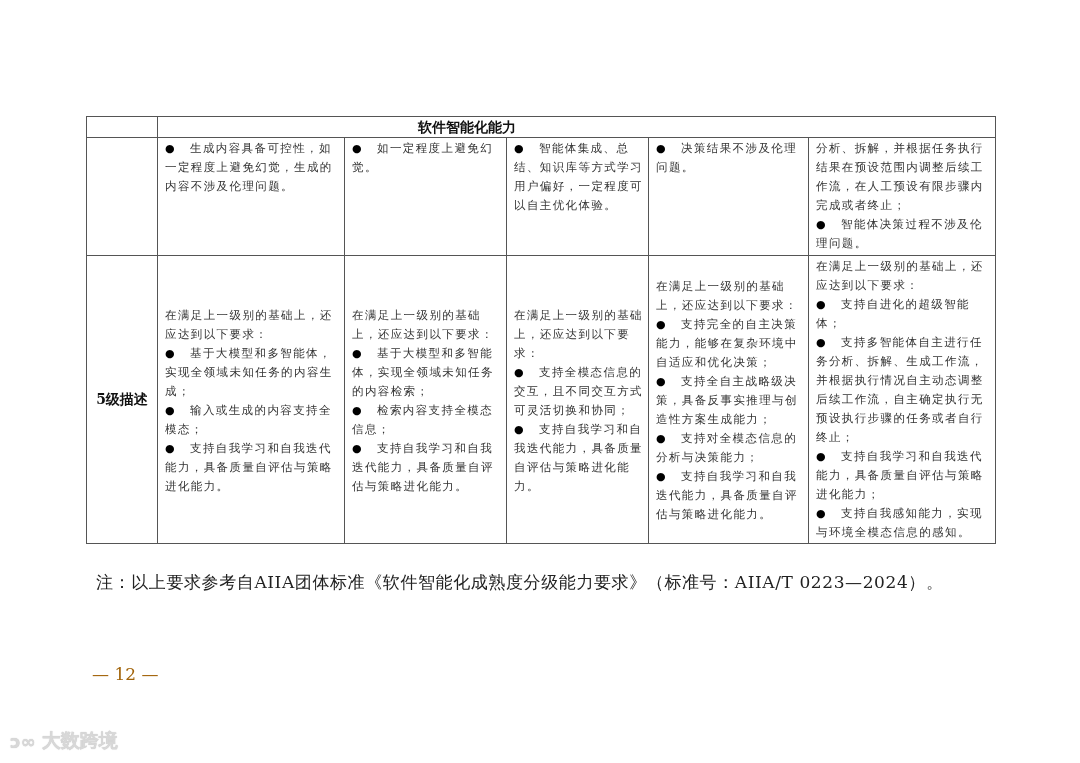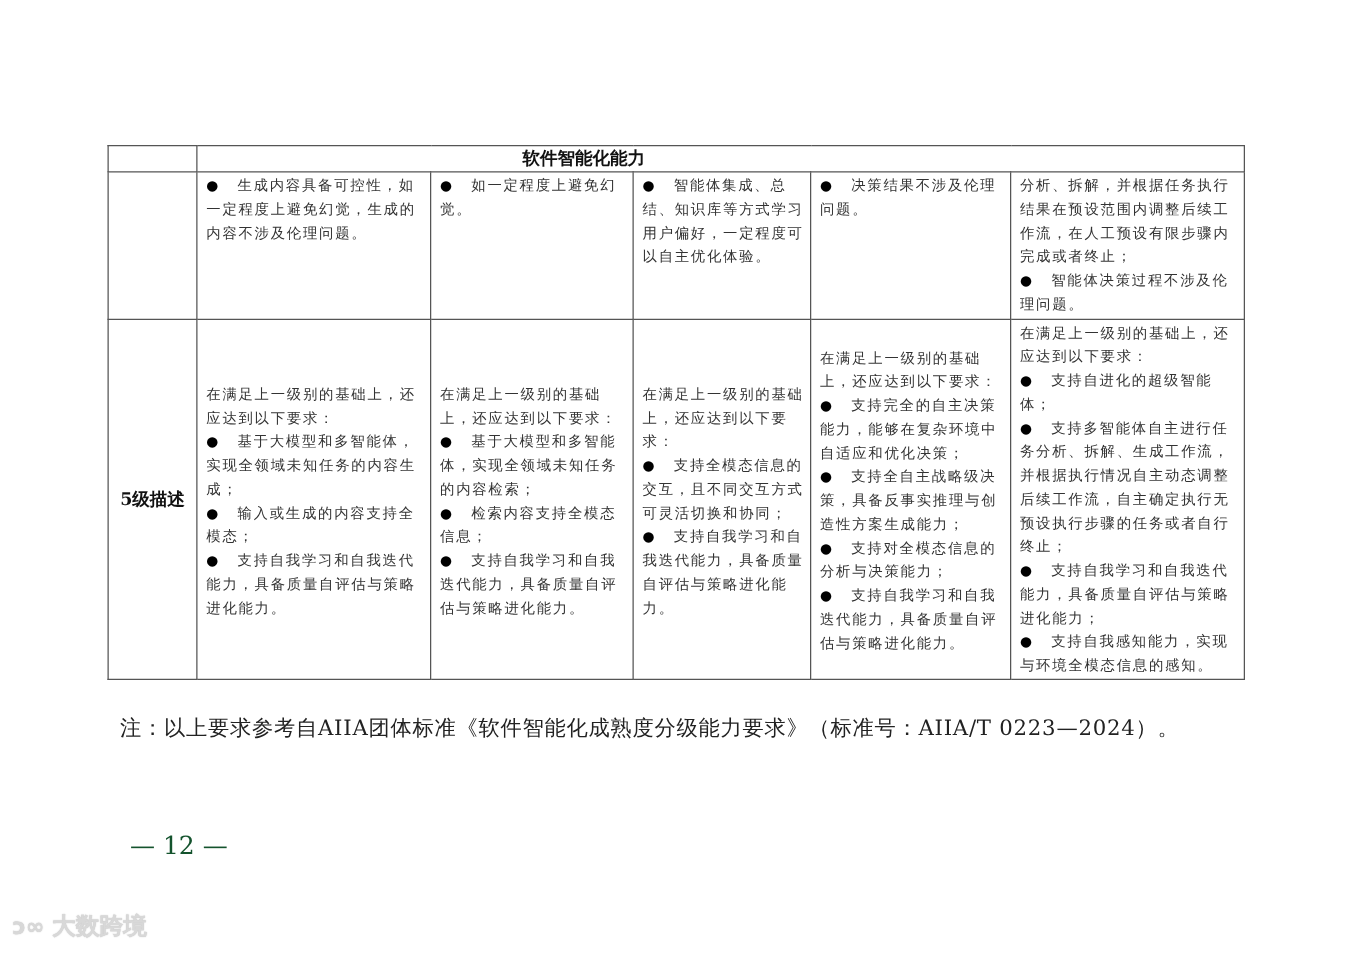--- a/index.html
+++ b/index.html
@@ -11,21 +11,21 @@
     table.cap td, table.cap th { border: 1px solid #555; padding: 0; vertical-align: top; }
     th { font-weight: bold; font-size: 14px; text-align: center; color: #111; height: 20px; line-height: 20px; }
     th.group { height: 20px; }
     td .cell { font-size: 11.5px; line-height: 19px; letter-spacing: 1.4px; padding: 1px 5px 0 7px; color: #333; }
     td.mid .cell { display: flex; flex-direction: column; justify-content: center; height: 100%; }
     .bullet::before { content: "\25CF"; color: #000; margin-right: 14px; font-size: 11px; }
     .row-a td { height: 117px; }
     .row-b td { height: 287px; }
     .label-cell { text-align: center; vertical-align: middle !important; font-weight: bold; font-size: 14px; color: #111; }
     .note { position: absolute; left: 96px; top: 571px; font-size: 17px; letter-spacing: 0.6px; color: #222; white-space: nowrap; }
-    .pagenum { position: absolute; left: 92px; top: 664px; font-size: 20px; color: #14532d; margin-left: 12px; }
+    .pagenum { position: absolute; left: 92px; top: 664px; font-size: 17px; color: #a16207; }
     .watermark { position: absolute; left: 10px; top: 728px; display: flex; align-items: center; gap: 6px;
                  color: #d8d8d8; font-family: "DejaVu Sans", sans-serif; font-size: 19px; font-weight: bold;
                  text-shadow: 0 0 1px #bbb; }
     .wm-logo { font-size: 18px; }
   </style>
 </head>
 <body>
 
 <div class="page">
   <table class="cap">

